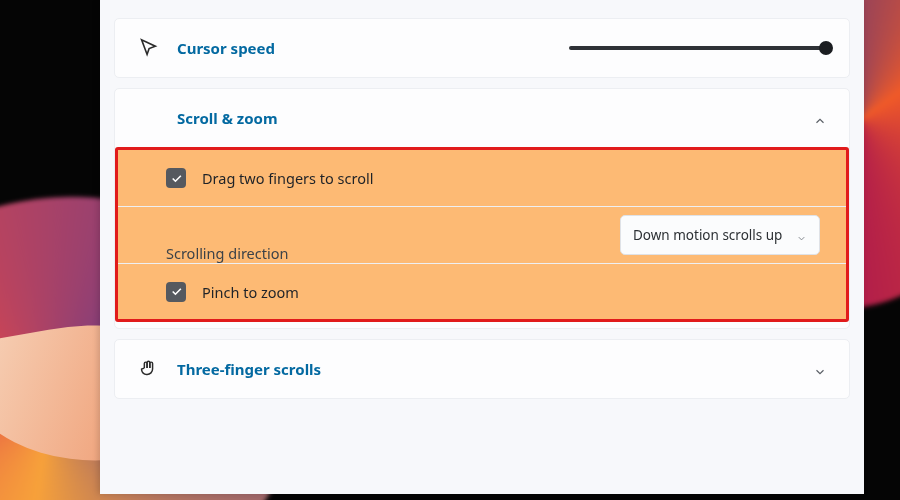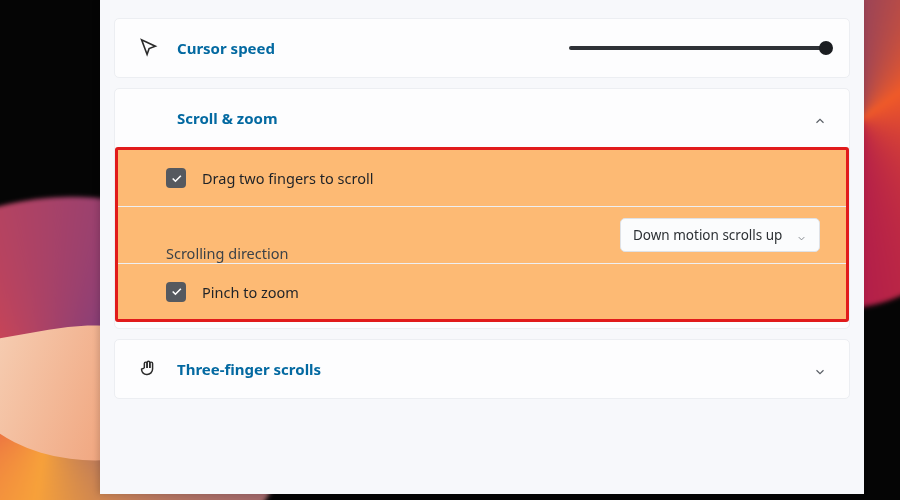--- a/index.html
+++ b/index.html
@@ -79,21 +79,21 @@
     width:20px; height:20px; border-radius:4px;
     background:#55595f; display:flex; align-items:center; justify-content:center;
     flex:0 0 auto;
   }
   .cb svg { width:13px; height:13px; color:#fff; }
   
   .dropdown {
     margin-left:auto;
     border:1px solid #dfe2e7; border-radius:5px;
     background:#fbfcfd;
-    height:34px; min-width:200px;
+    height:40px; min-width:200px;
     padding:0 12px;
     display:flex; align-items:center; gap:10px;
     font-size:13.5px; color:#2c3034;
   }
   .dropdown .chev { margin-left:auto; width:11px; height:11px; color:#7a7f86; }
 </style>
 </head>
 <body>
 
 <div class="wallpaper">

